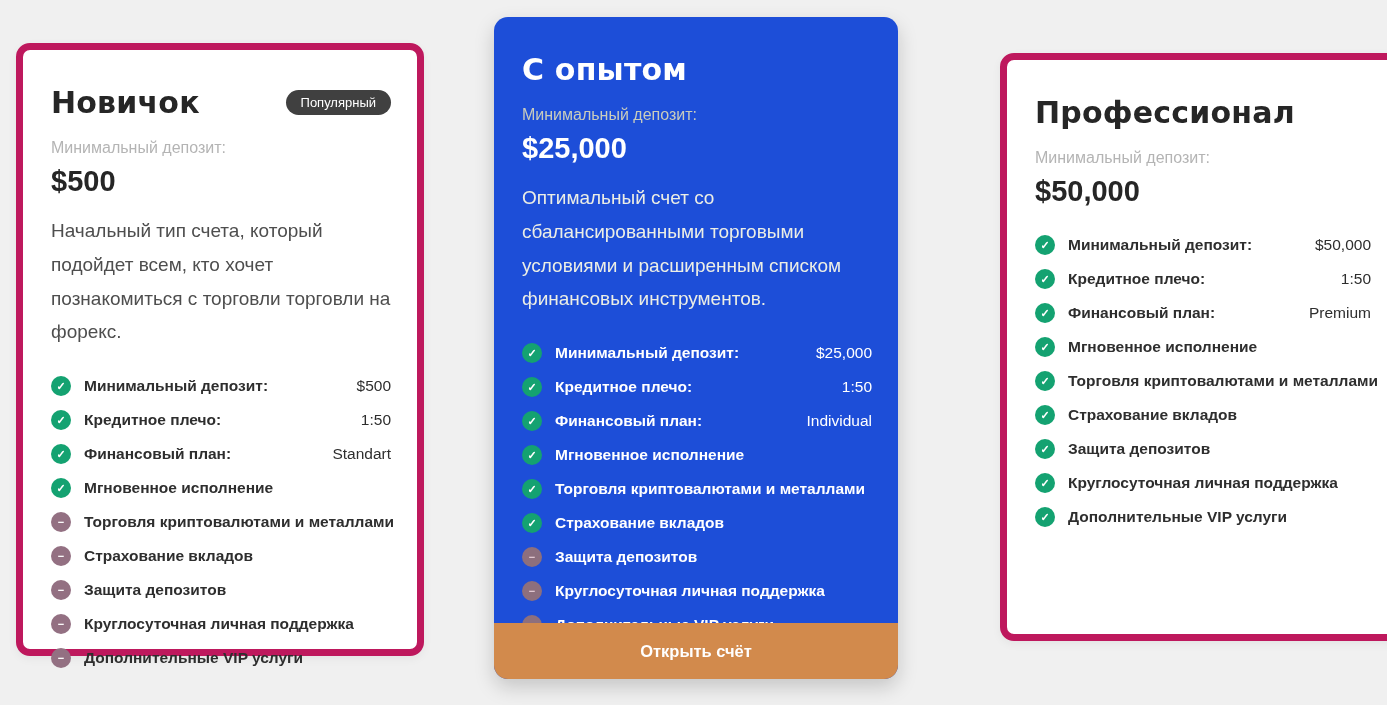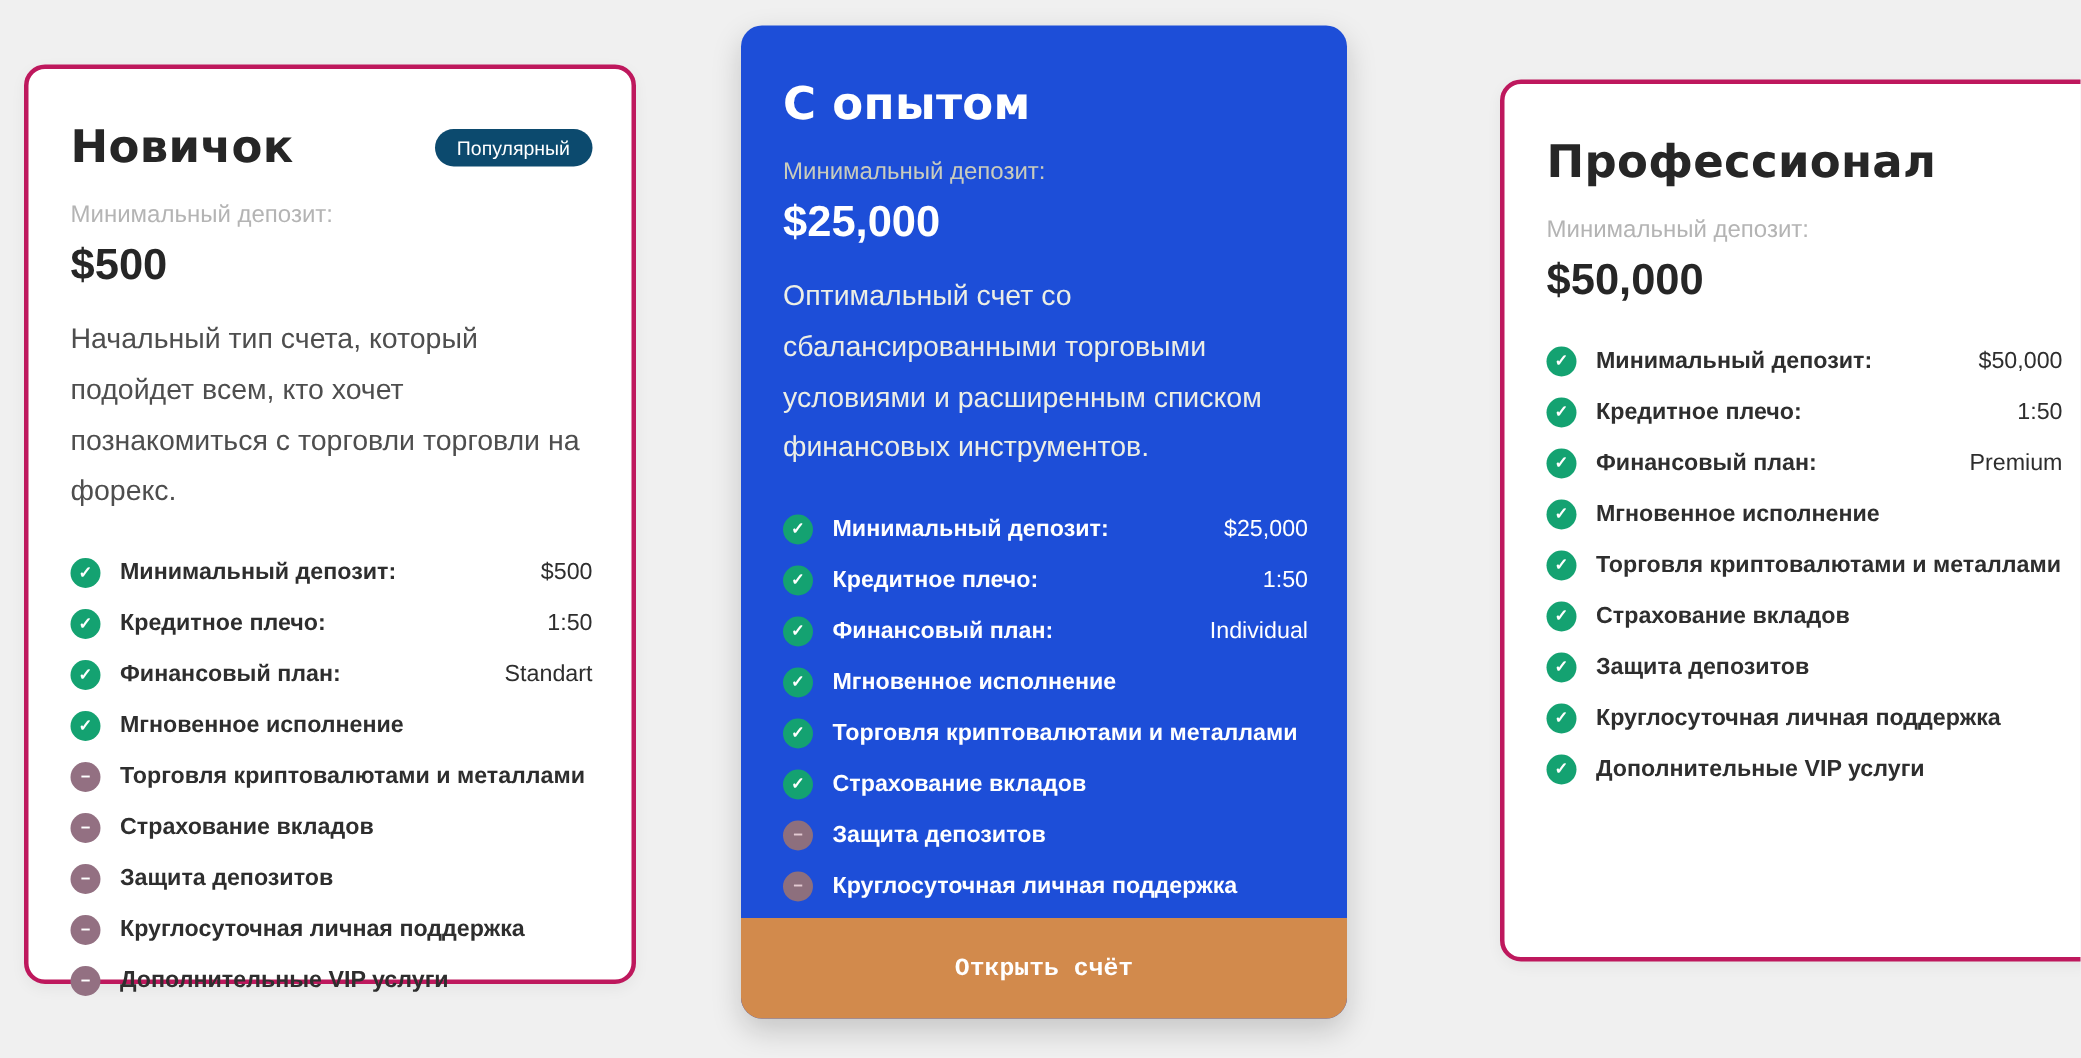--- a/index.html
+++ b/index.html
@@ -7,42 +7,42 @@
     width: 1387px; height: 705px;
     background: #f0f0f0;
     font-family: "Liberation Sans", sans-serif;
     overflow: hidden;
   }
   .stage { position: relative; width: 1387px; height: 705px; }
 
   .card {
     position: absolute;
     background: #ffffff;
-    border: 3px solid #be185d;
+    border: 7px solid #be185d;
     border-radius: 14px;
     box-shadow: 0 3px 10px rgba(0,0,0,0.05);
     box-sizing: border-box;
     padding: 36px 26px 0 28px;
   }
   .card--basic   { left: 16px;  top: 43px; width: 408px; height: 613px; }
   .card--featured{ left: 494px; top: 17px; width: 404px; height: 662px;
                    background: #1d4ed8; border: none;
                    box-shadow: 0 8px 20px rgba(0,0,0,0.18); }
   .card--pro     { left: 1000px; top: 53px; width: 404px; height: 588px; }
 
   .card-header { display: flex; align-items: center; justify-content: space-between; }
   .card-title {
     font-family: "DejaVu Sans", sans-serif;
     font-size: 30px; font-weight: 800; color: #262626;
     letter-spacing: 0.2px; line-height: 1.1;
   }
   .card--featured .card-title { color: #ffffff; }
 
   .badge {
-    background: #0c4a6e; color: #ffffff;
+    background: #404040; color: #ffffff;
     font-size: 13px; font-weight: 400;
     padding: 5px 15px; border-radius: 999px;
     white-space: nowrap;
   }
 
   .deposit-label {
     margin-top: 20px;
     font-size: 16px; color: #b4b4b4;
   }
   .card--featured .deposit-label { color: #c9ccbd; }
@@ -83,23 +83,23 @@
   }
   .fvalue {
     margin-left: auto;
     font-size: 15.5px; font-weight: 400; color: #2e2e2e;
     white-space: nowrap;
   }
   .card--featured .flabel, .card--featured .fvalue { color: #ffffff; }
 
   .open-account-btn {
     position: absolute; left: 0; right: 0; bottom: 0;
-    height: 67px; border: none;
+    height: 56px; border: none;
     background: #d28a4c; color: #ffffff;
-    font-family: Liberation Mono, monospace;
+    font-family: Liberation Sans, sans-serif;
     font-size: 16.5px; font-weight: 700;
     border-radius: 0 0 14px 14px;
     cursor: pointer;
     display: flex; align-items: center; justify-content: center;
   }
 </style>
 </head>
 <body>
 
 <div class="stage">

